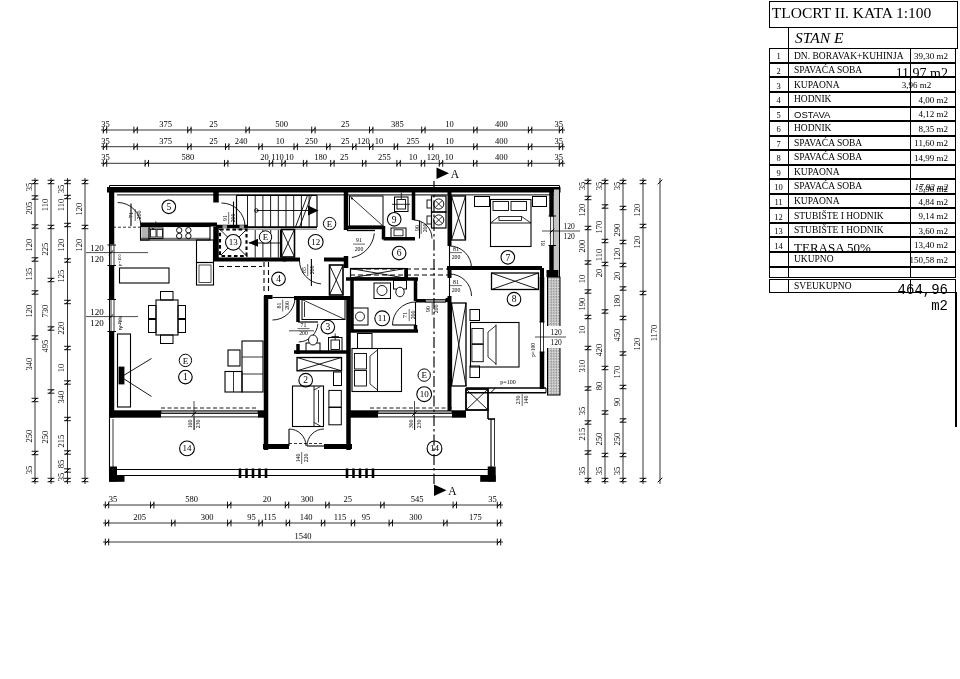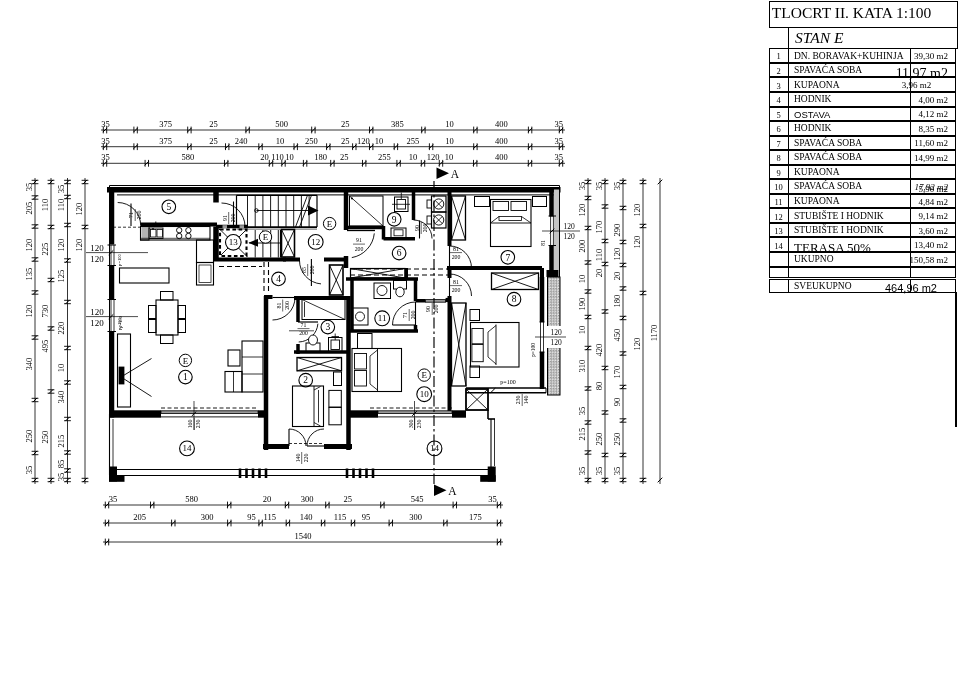--- a/index.html
+++ b/index.html
@@ -1248,15 +1248,15 @@
 <div style="position:absolute;left:885px;top:254.8px;width:63px;text-align:right;font-size:9px;font-family:'Liberation Serif',serif;">150,58 m2</div>
 
 <div style="position:absolute;left:769px;top:266.6px;width:187px;height:11.3px;box-sizing:border-box;border:1.2px solid #000;"></div>
 <div style="position:absolute;left:788px;top:266.6px;height:11.3px;border-left:1.2px solid #000;"></div>
 <div style="position:absolute;left:910px;top:266.6px;height:11.3px;border-left:1.2px solid #000;"></div>
 
 <div style="position:absolute;left:769px;top:278.8px;width:187px;height:14.6px;box-sizing:border-box;border:1.2px solid #000;"></div>
 <div style="position:absolute;left:788px;top:278.8px;height:14.6px;border-left:1.2px solid #000;"></div>
 <div style="position:absolute;left:910px;top:278.8px;height:14.6px;border-left:1.2px solid #000;"></div>
 <div style="position:absolute;left:794px;top:281.0px;font-size:9.5px;font-family:'Liberation Serif',serif;">SVEUKUPNO</div>
-<div style="position:absolute;left:885px;top:281.6px;width:63px;font-size:11px;font-family:Liberation Sans, sans-serif;">464,96 m2</div>
+<div style="position:absolute;left:885px;top:281.6px;width:63px;text-align:right;font-size:14px;font-family:Liberation Mono, monospace;">464,96 m2</div>
 
 <div style="position:absolute;left:955.4px;top:292px;width:1.2px;height:135px;background:#000;"></div>
 
 </body></html>

